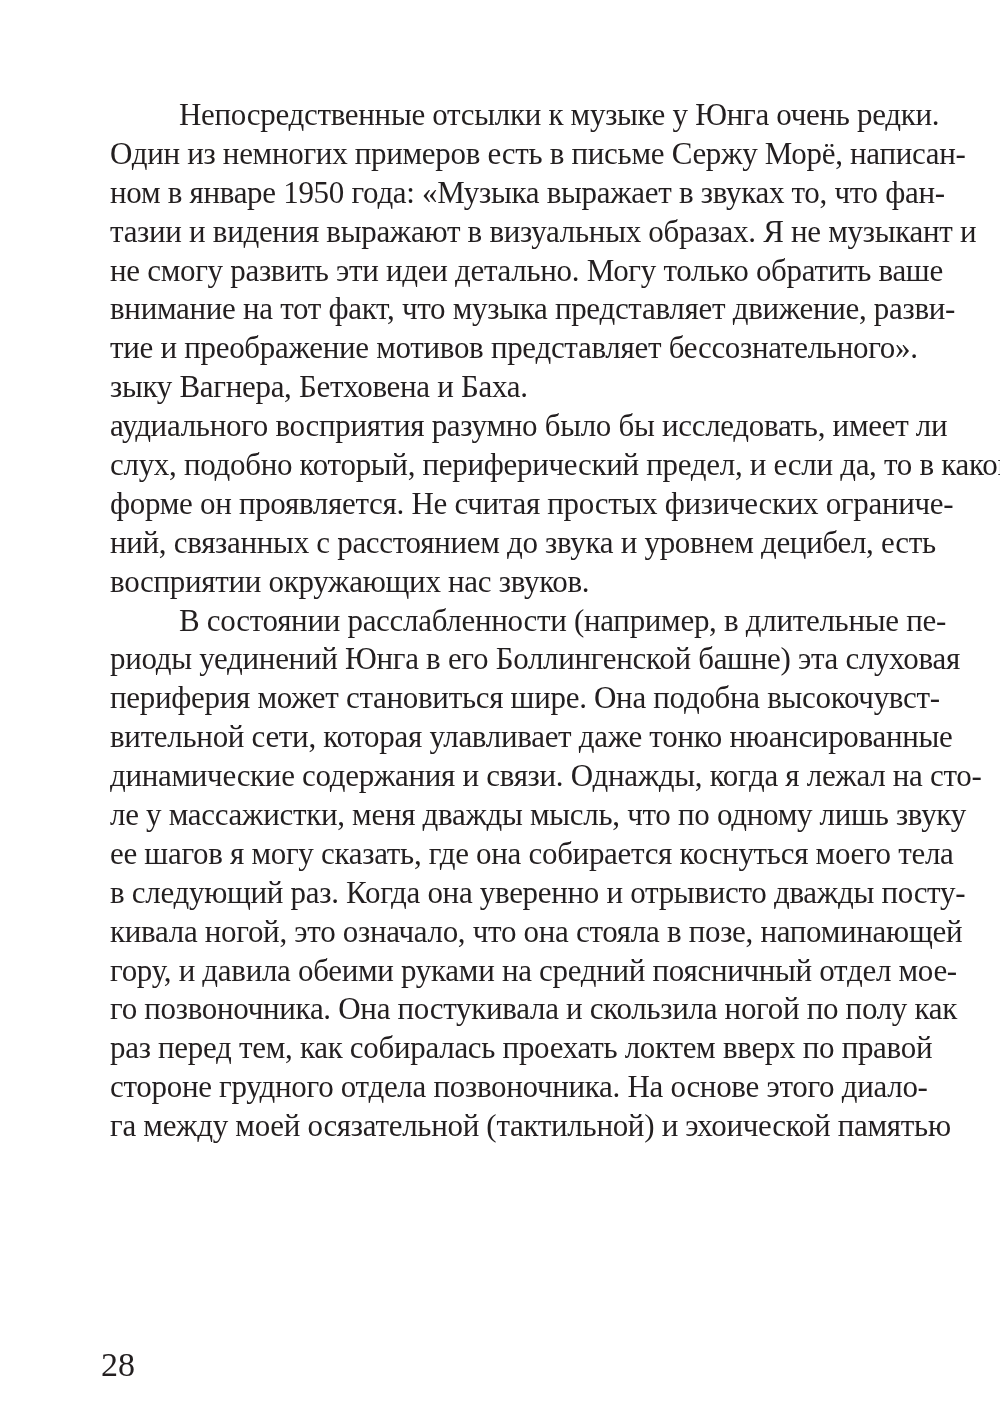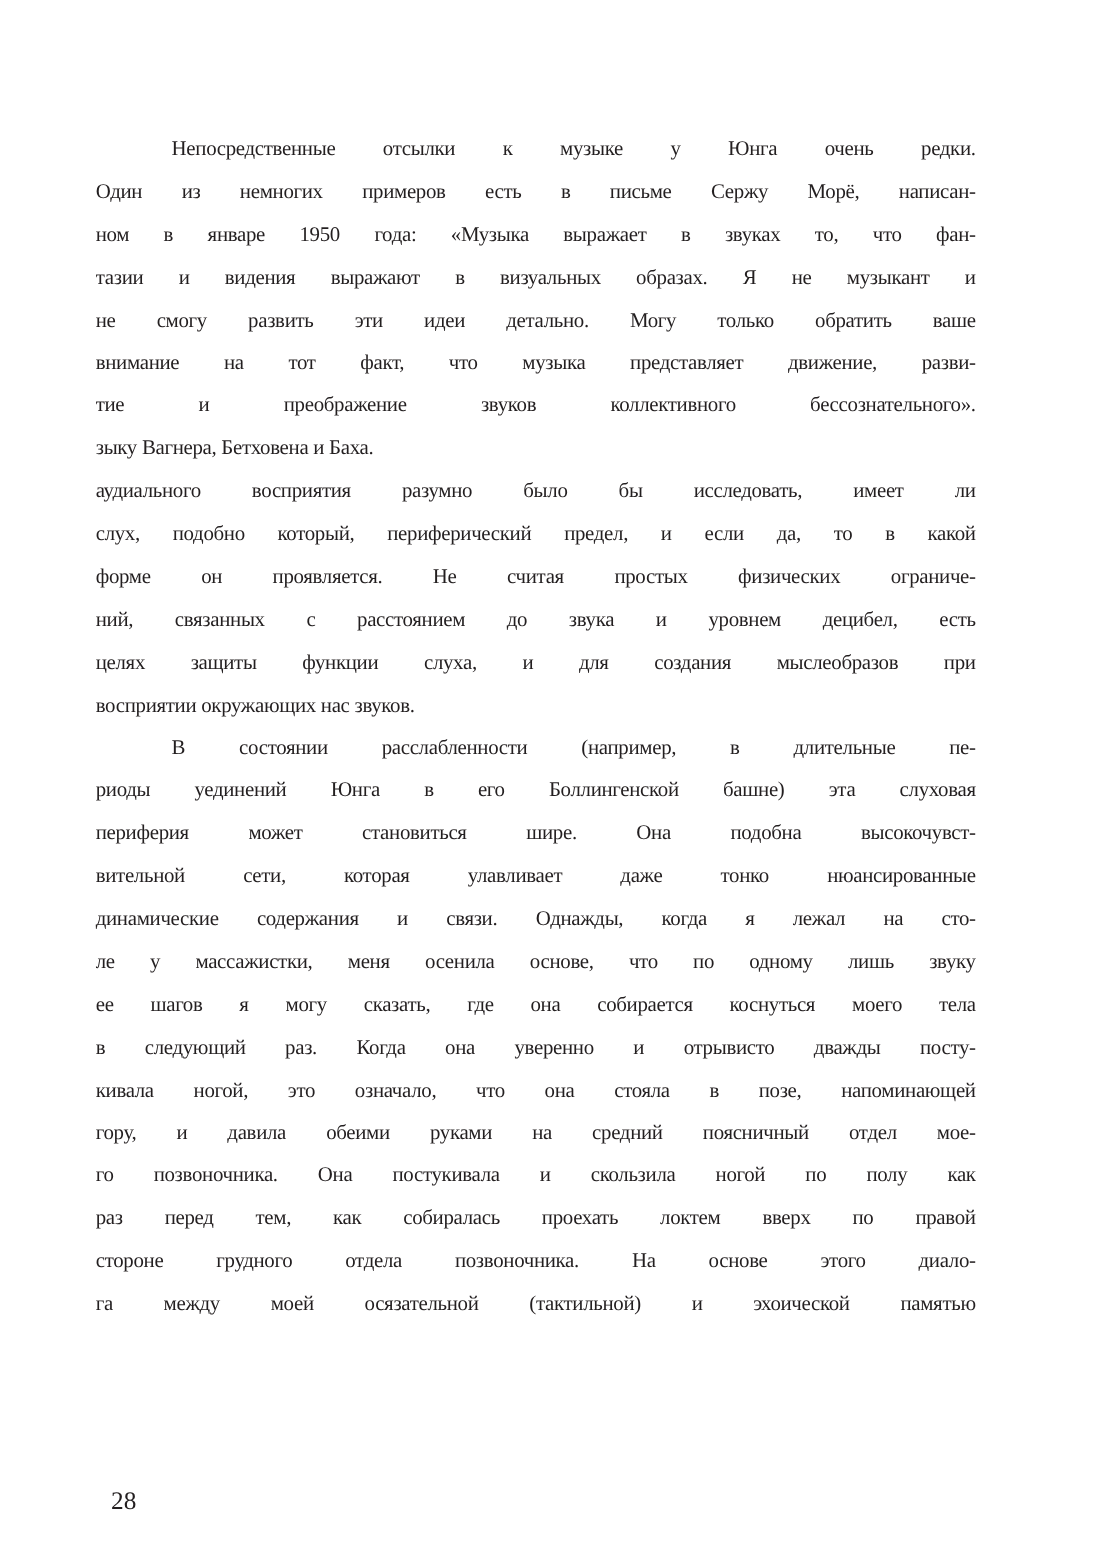--- a/index.html
+++ b/index.html
@@ -1,67 +1,66 @@
 <!DOCTYPE html>
 <html><head>
 <meta charset="utf-8">
 <style>
   html, body { margin: 0; padding: 0; background: #ffffff; }
   body { width: 1000px; height: 1418px; position: relative; overflow: hidden; }
   .page {
-    position: absolute; left: 87px; top: 96px; width: 800px;
+    position: absolute; left: 110px; top: 96px; width: 800px;
     font-family: "Liberation Serif", "DejaVu Serif", serif;
-    font-size: 19px; color: #231f20; margin-top: 21px;
+    font-size: 31px; color: #231f20;
   }
   .line {
     display: block; height: 38.9px; line-height: 38.9px;
     white-space: nowrap; text-align: justify; text-align-last: justify;
     letter-spacing: -0.3px;
   }
   .line.last { text-align-last: left; }
   .line.indent { padding-left: 69px; }
   .it { }
   .page-number {
     position: absolute; left: 101px; top: 1346px;
     font-family: "Liberation Serif", "DejaVu Serif", serif;
-    font-size: 23px; color: #231f20; line-height: 38px;
+    font-size: 34px; color: #231f20; line-height: 38px;
   }
 </style>
 </head>
 <body>
 
 <div class="page">
 
   <div>
     <span class="line indent">Непосредственные отсылки к музыке у Юнга очень редки.</span>
     <span class="line">Один из немногих примеров есть в письме Сержу Морё, написан-</span>
     <span class="line">ном в январе 1950 года: «Музыка выражает в звуках то, что фан-</span>
     <span class="line">тазии и видения выражают в визуальных образах. Я не музыкант и</span>
     <span class="line">не смогу развить эти идеи детально. Могу только обратить ваше</span>
     <span class="line">внимание на тот факт, что музыка представляет движение, разви-</span>
-    <span class="line">тие и преображение звуков коллективного бессознательного».</span>
+    <span class="line">тие и преображение мотивов представляет бессознательного».</span>
     <span class="line last">зыку Вагнера, Бетховена и Баха.</span>
   </div>
 
   <div>
     <span class="line">аудиального восприятия разумно было бы исследовать, имеет ли</span>
     <span class="line"><span>слух, подобно который, </span><span class="it">периферический предел</span><span>, и если да, то в какой</span></span>
     <span class="line">форме он проявляется. Не считая простых физических ограниче-</span>
     <span class="line">ний, связанных с расстоянием до звука и уровнем децибел, есть</span>
-    <span class="line">целях защиты функции слуха, и для создания мыслеобразов при</span>
     <span class="line last">восприятии окружающих нас звуков.</span>
   </div>
 
   <div>
     <span class="line indent">В состоянии расслабленности (например, в длительные пе-</span>
     <span class="line">риоды уединений Юнга в его Боллингенской башне) эта слуховая</span>
     <span class="line">периферия может становиться шире. Она подобна высокочувст-</span>
     <span class="line">вительной сети, которая улавливает даже тонко нюансированные</span>
     <span class="line">динамические содержания и связи. Однажды, когда я лежал на сто-</span>
-    <span class="line">ле у массажистки, меня осенила основе, что по одному лишь звуку</span>
+    <span class="line">ле у массажистки, меня дважды мысль, что по одному лишь звуку</span>
     <span class="line">ее шагов я могу сказать, где она собирается коснуться моего тела</span>
     <span class="line">в следующий раз. Когда она уверенно и отрывисто дважды посту-</span>
     <span class="line">кивала ногой, это означало, что она стояла в позе, напоминающей</span>
     <span class="line">гору, и давила обеими руками на средний поясничный отдел мое-</span>
     <span class="line">го позвоночника. Она постукивала и скользила ногой по полу как</span>
     <span class="line">раз перед тем, как собиралась проехать локтем вверх по правой</span>
     <span class="line">стороне грудного отдела позвоночника. На основе этого диало-</span>
     <span class="line">га между моей осязательной (тактильной) и эхоической памятью</span>
   </div>
 </div>

